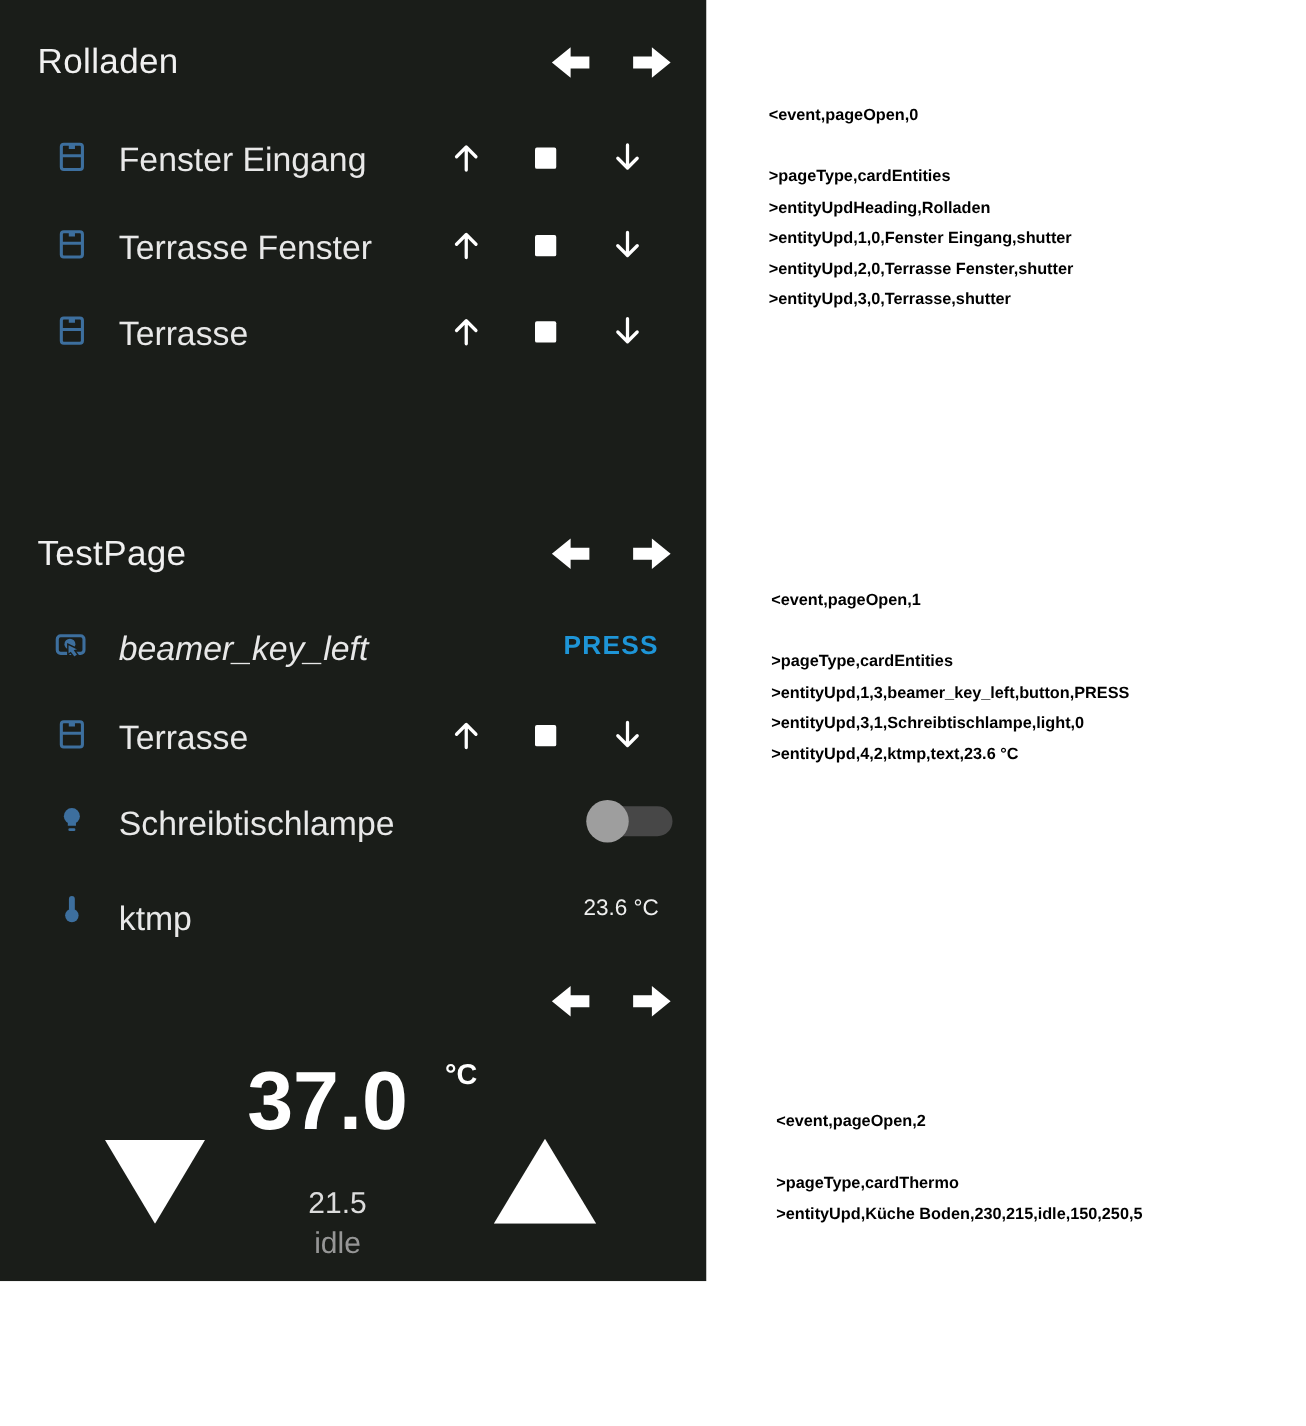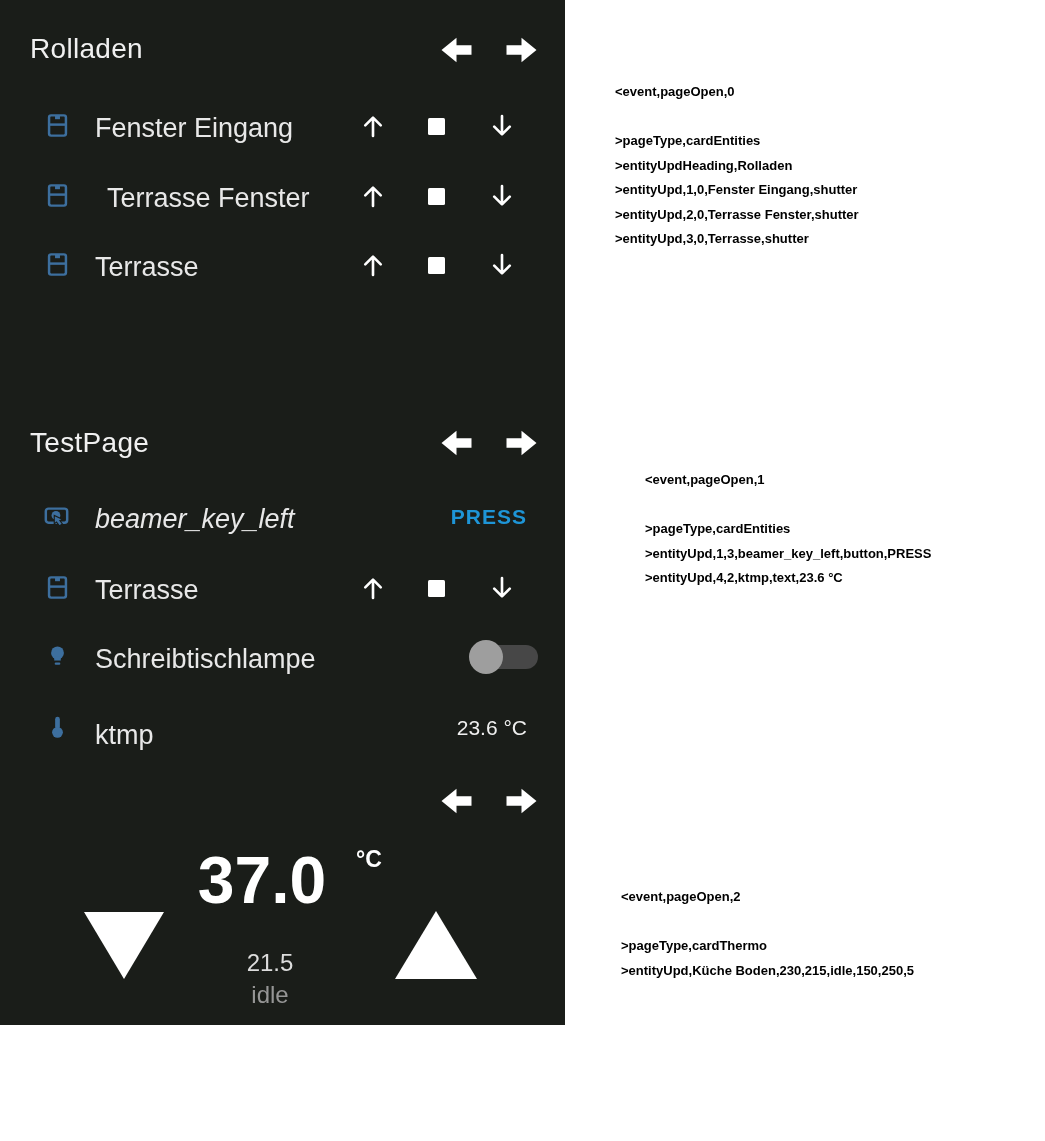--- a/index.html
+++ b/index.html
@@ -6,21 +6,21 @@
   html,body { background:#ffffff; }
   body { font-family:"Liberation Sans", sans-serif; }
   .stage { position:relative; width:1045px; height:1025px; background:#ffffff; overflow:hidden; }
   .panel { position:absolute; left:0; top:0; width:565px; height:1141px; background:#1a1d19; }
   .abs { position:absolute; }
 
   
   .heading { color:#f0f0f0; font-size:28px; font-weight:400; letter-spacing:0.3px; }
   .row-label { color:#e8e8e8; font-size:27px; font-weight:400; }
   .press-value { color:#1e95d7; font-size:21px; font-weight:700; letter-spacing:1px; text-align:right; width:107px; }
-  .text-value { color:#efefef; font-size:21px; text-align:right; width:107px; }
+  .text-value { color:#efefef; font-size:18px; text-align:right; width:107px; }
 
   
   .nav-btn { width:37px; height:30px; cursor:pointer; }
   .nav-btn svg { display:block; width:100%; height:100%; }
 
   
   .ctl { width:30px; height:30px; cursor:pointer; }
   .ctl svg { display:block; width:100%; height:100%; }
   .stop-sq { width:17px; height:17px; background:#ffffff; border-radius:1.5px; cursor:pointer; }
 
@@ -115,21 +115,21 @@
         <svg viewBox="0 0 24 24">
           <use href="#ico-down"></use>
         </svg>
       </div>
 
     <div class="abs ent-icon" style="left:44px; top:182px;">
         <svg viewBox="0 0 24 24">
           <use href="#ico-shutter"></use>
         </svg>
       </div>
-    <div class="abs row-label" style="left:95px; top:183px;margin-left:12px;">Terrasse Fenster</div>
+    <div class="abs row-label" style="left:95px; top:183px;">Terrasse Fenster</div>
     <div class="abs ctl" style="left:358px; top:181px;">
         <svg viewBox="0 0 24 24">
           <use href="#ico-up"></use>
         </svg>
       </div>
     <div class="abs stop-sq" style="left:428px; top:188px;"></div>
     <div class="abs ctl" style="left:487px; top:181px;">
         <svg viewBox="0 0 24 24">
           <use href="#ico-down"></use>
         </svg>
@@ -242,25 +242,26 @@
   <div class="ann" style="left:615px; top:80px;">
     <div class="ann-line">&lt;event,pageOpen,0</div>
     <div class="ann-line"></div>
     <div class="ann-line">&gt;pageType,cardEntities</div>
     <div class="ann-line">&gt;entityUpdHeading,Rolladen</div>
     <div class="ann-line">&gt;entityUpd,1,0,Fenster Eingang,shutter</div>
     <div class="ann-line">&gt;entityUpd,2,0,Terrasse Fenster,shutter</div>
     <div class="ann-line">&gt;entityUpd,3,0,Terrasse,shutter</div>
   </div>
 
-  <div class="ann" style="left:617px; top:468px;margin-left:28px;">
+  <div class="ann" style="left:617px; top:468px;">
     <div class="ann-line">&lt;event,pageOpen,1</div>
     <div class="ann-line"></div>
     <div class="ann-line">&gt;pageType,cardEntities</div>
     <div class="ann-line">&gt;entityUpd,1,3,beamer_key_left,button,PRESS</div>
+    <div class="ann-line">&gt;entityUpd,3,1,Schreibtischlampe,light,0</div>
     <div class="ann-line">&gt;entityUpd,4,2,ktmp,text,23.6 °C</div>
   </div>
 
   <div class="ann" style="left:621px; top:885px;">
     <div class="ann-line">&lt;event,pageOpen,2</div>
     <div class="ann-line"></div>
     <div class="ann-line">&gt;pageType,cardThermo</div>
     <div class="ann-line">&gt;entityUpd,Küche Boden,230,215,idle,150,250,5</div>
   </div>
 </div>

